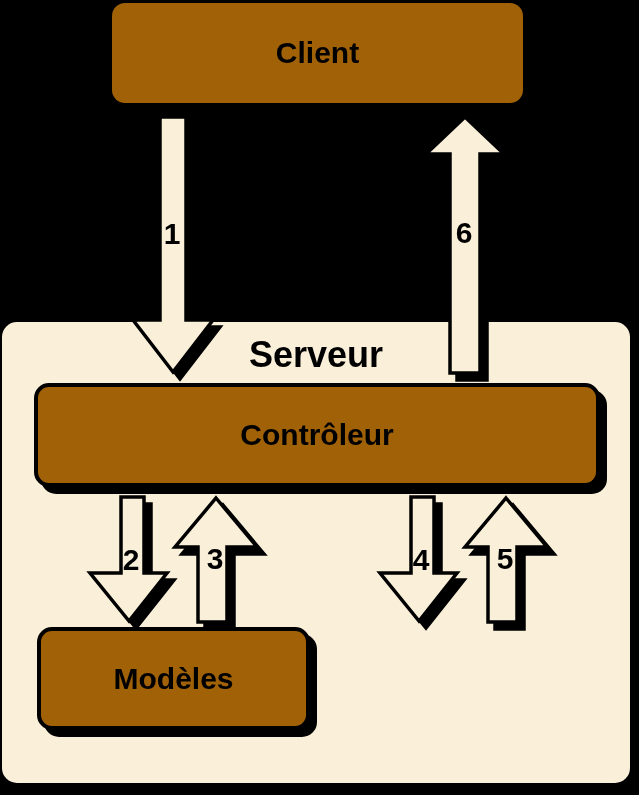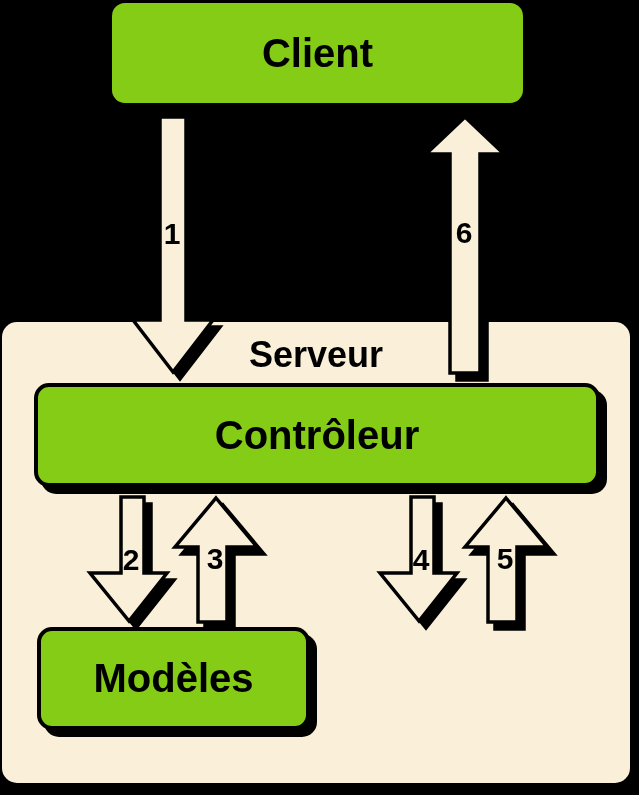--- a/index.html
+++ b/index.html
@@ -6,27 +6,27 @@
   .stage {
     position: relative;
     width: 639px;
     height: 795px;
     background: #000000;
     overflow: hidden;
     font-family: "Liberation Sans", sans-serif;
   }
   .node {
     position: absolute;
-    background: #84cc16;
+    background: #a16207;
     display: flex;
     align-items: center;
     justify-content: center;
     color: #000;
     font-weight: bold;
-    font-size: 40px;
+    font-size: 30px;
     box-sizing: border-box;
   }
   .client {
     left: 112px; top: 3px; width: 411px; height: 100px;
     border-radius: 13px;
   }
   .server {
     left: 2px; top: 322px; width: 628px; height: 461px;
     border-radius: 15px;
     background: #FAF0DA;

